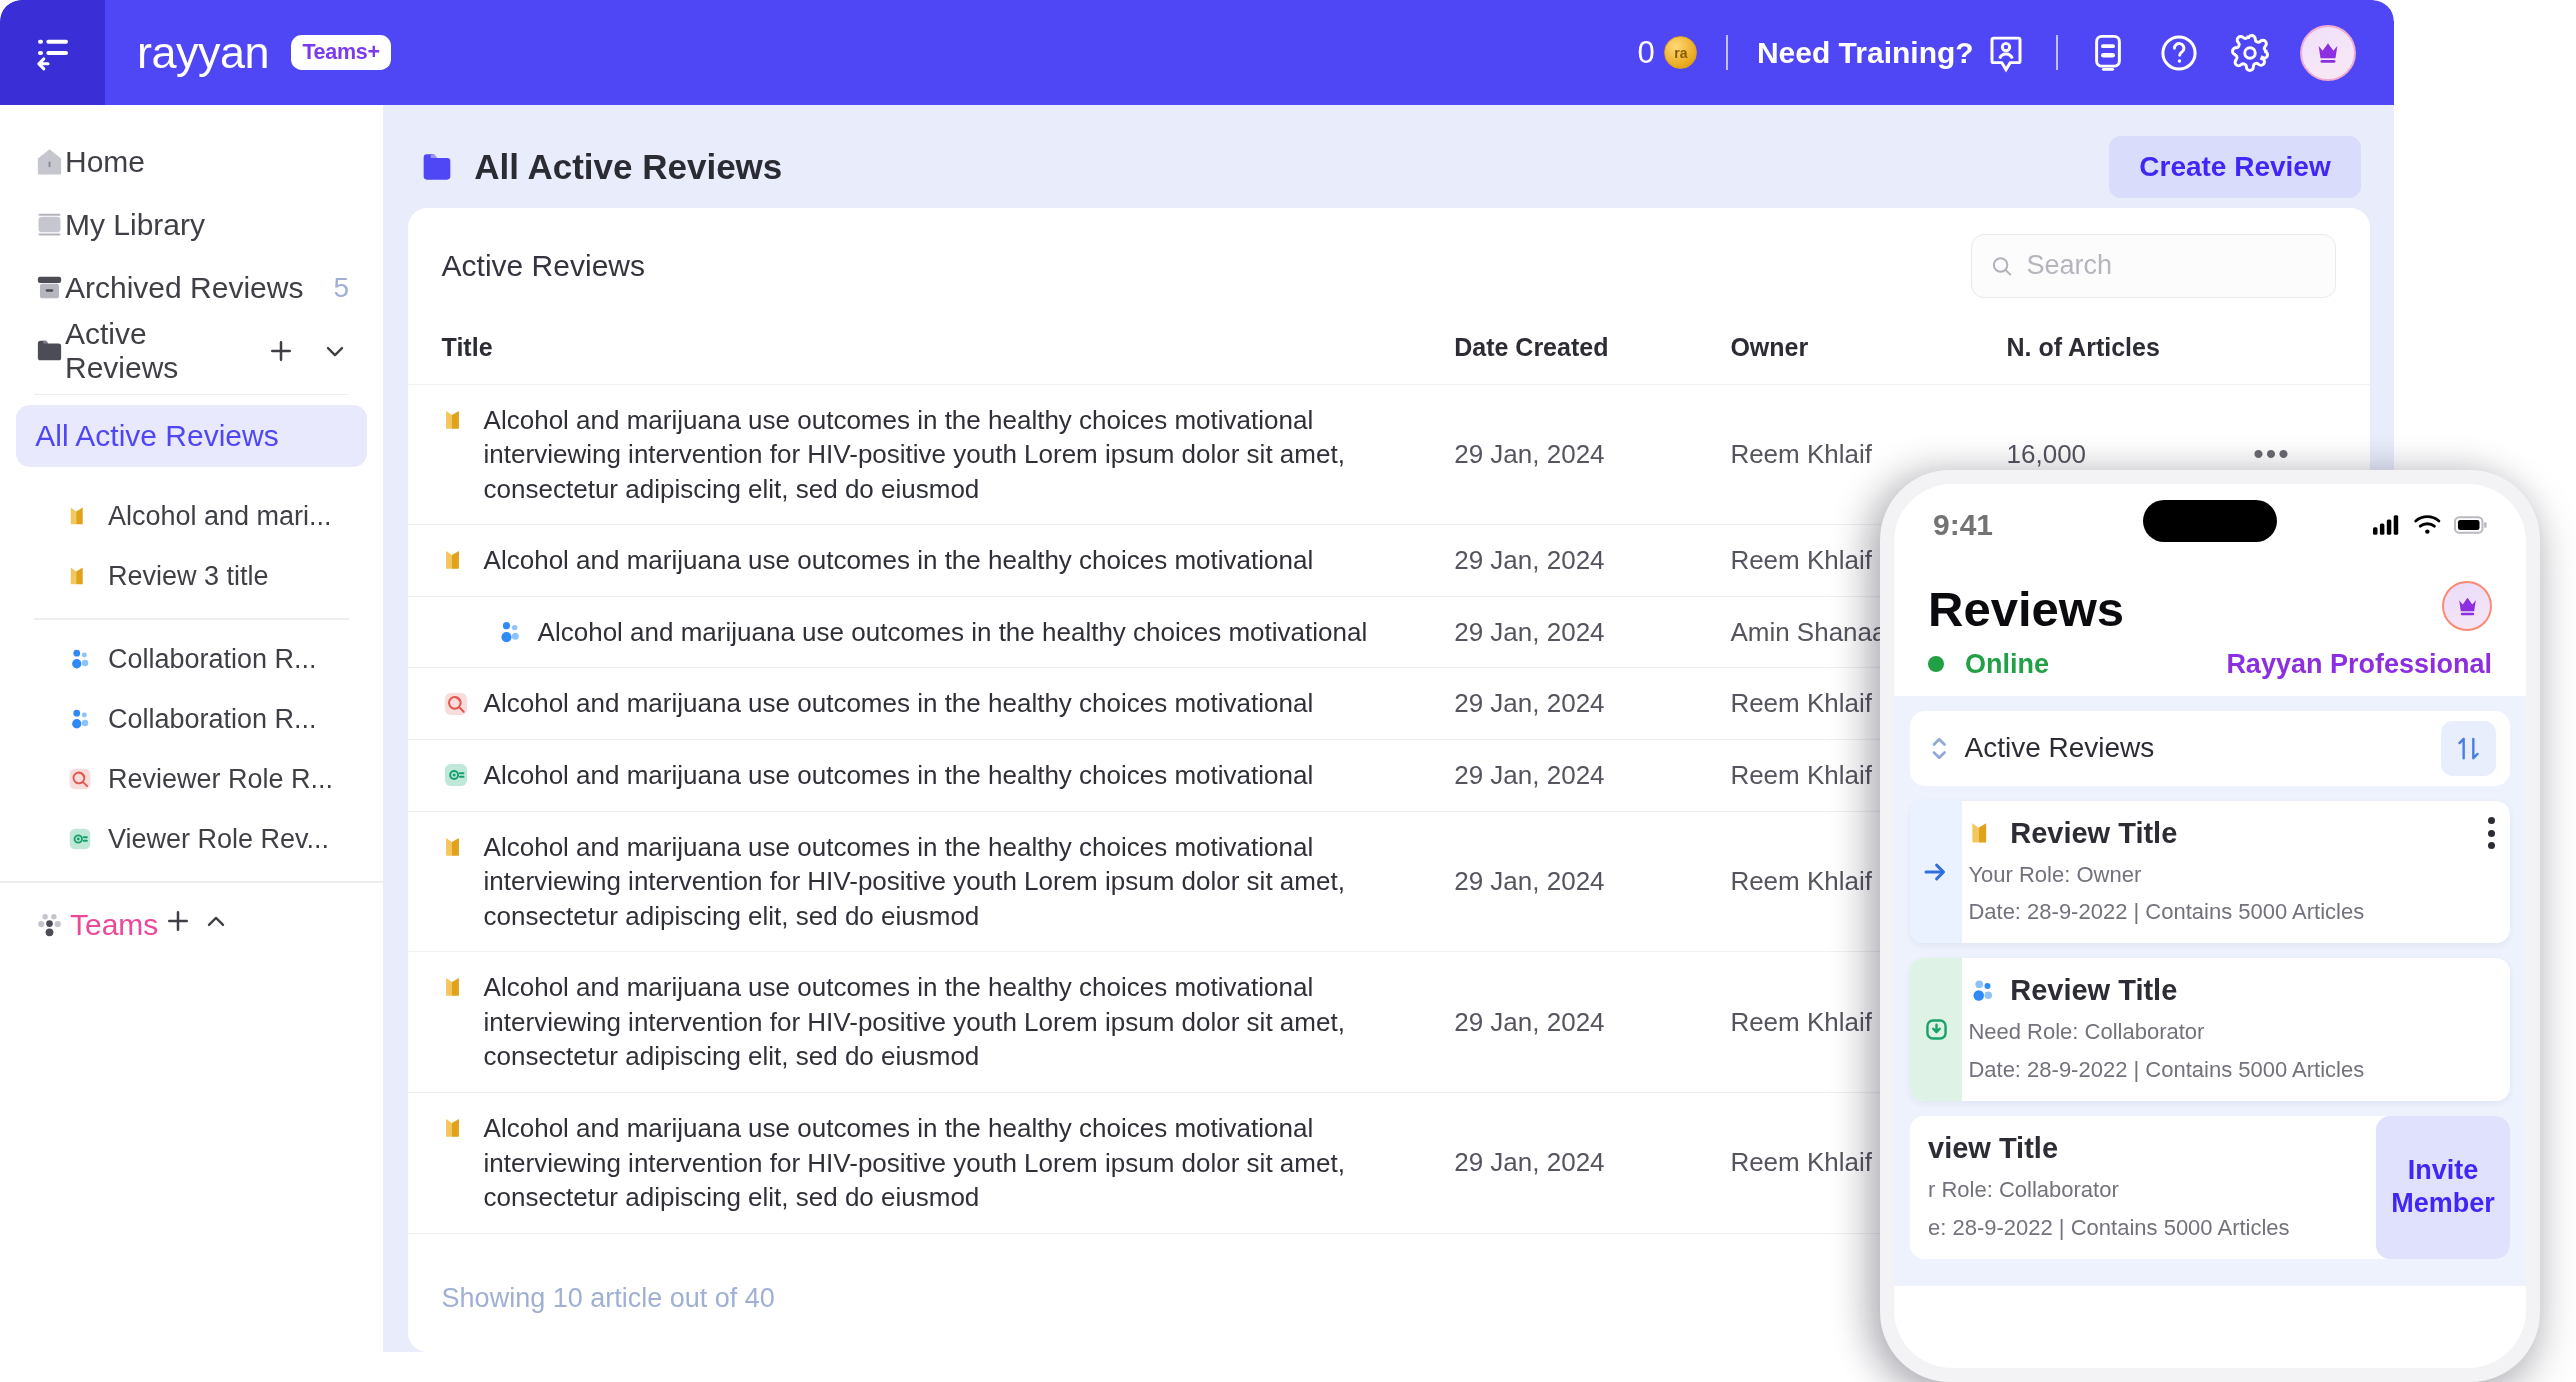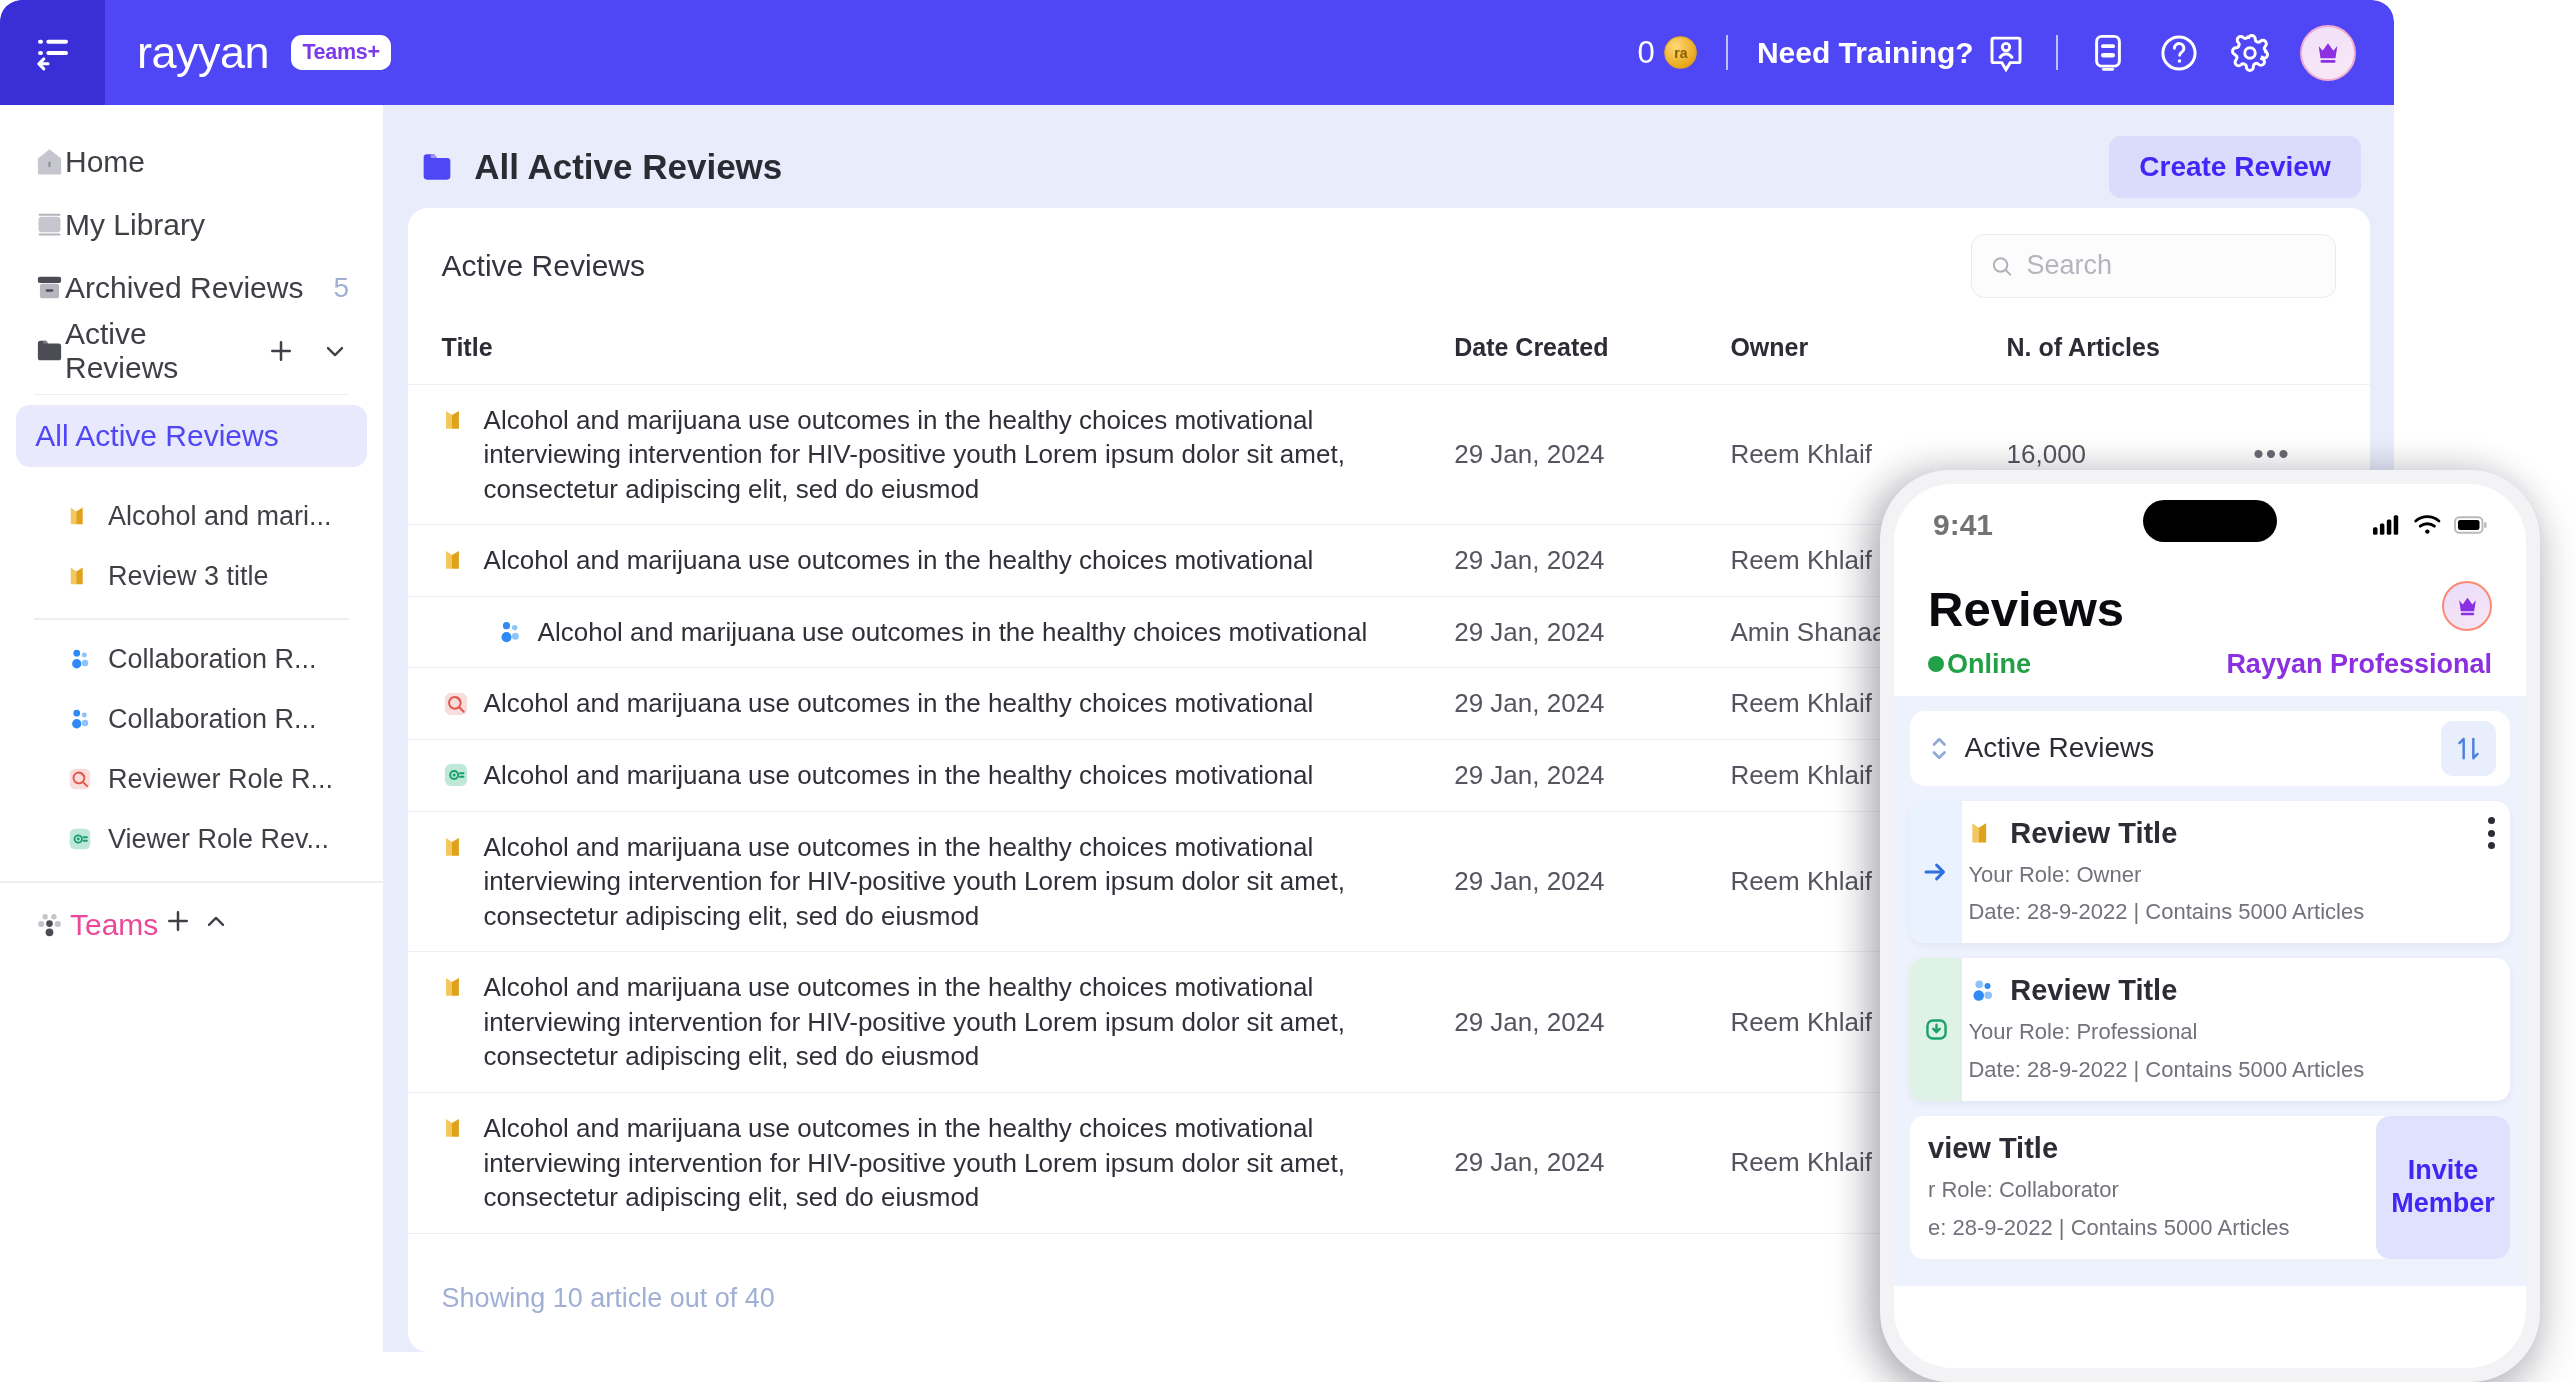--- a/index.html
+++ b/index.html
@@ -214,21 +214,21 @@
   .phone-title-row { display: flex; }
   .phone-title { font-size: 49px; font-weight: 700; color: #0b0b0f; }
   .phone-avatar {
     margin-left: auto;
     width: 50px; height: 50px; border-radius: 50%;
     background: linear-gradient(160deg,#eadcfb,#f6e6f4);
     border: 2.1px solid #fb8a72;
     display: flex; align-items: center; justify-content: center;
   }
   .phone-sub { display: flex; align-items: center; margin-top: 11.8px; }
-  .online { display: flex; align-items: center; gap: 3px; color: #22a045; font-size: 27px; font-weight: 600; }
+  .online { display: flex; align-items: center; gap: 21px; color: #22a045; font-size: 27px; font-weight: 600; }
   .dot-online { width: 16px; height: 16px; border-radius: 50%; background: #22a045; }
   .plan { margin-left: auto; color: #8b2fe0; font-size: 27px; font-weight: 700; }
 
   .phone-body { background: #edf2fd; margin-top: 16px; padding: 15px 16px 0; height: 590px; }
   .selector {
     background: #fff; border-radius: 15px;
     height: 75px; display: flex; align-items: center;
     padding: 0 14px 0 18px;
   }
   .selector-label { display: flex; align-items: center; gap: 14px; font-size: 28px; color: #2c2c35; }
@@ -746,21 +746,21 @@
         <div class="rcard-main">
           <div class="rcard-top">
             <svg width="30" height="30" viewBox="0 0 24 24">
               <circle cx="9" cy="6.6" r="3.1" fill="#8ec2fb"></circle>
               <circle cx="15.6" cy="8" r="2.4" fill="#2f8af6"></circle>
               <circle cx="8.6" cy="15.6" r="4.2" fill="#2f8af6"></circle>
               <circle cx="16.2" cy="15.4" r="3" fill="#8ec2fb"></circle>
             </svg>
             <span class="rcard-title">Review Title</span>
           </div>
-          <div class="rcard-line">Your Role: Professional</div>
+          <div class="rcard-line">Need Role: Collaborator</div>
           <div class="rcard-line">Date: 28-9-2022 | Contains 5000 Articles</div>
         </div>
       </div>
 
       <div class="invite-row">
         <div class="invite-left">
           <div class="rcard-title">view Title</div>
           <div class="rcard-line">r Role: Collaborator</div>
           <div class="rcard-line">e: 28-9-2022 | Contains 5000 Articles</div>
         </div>

